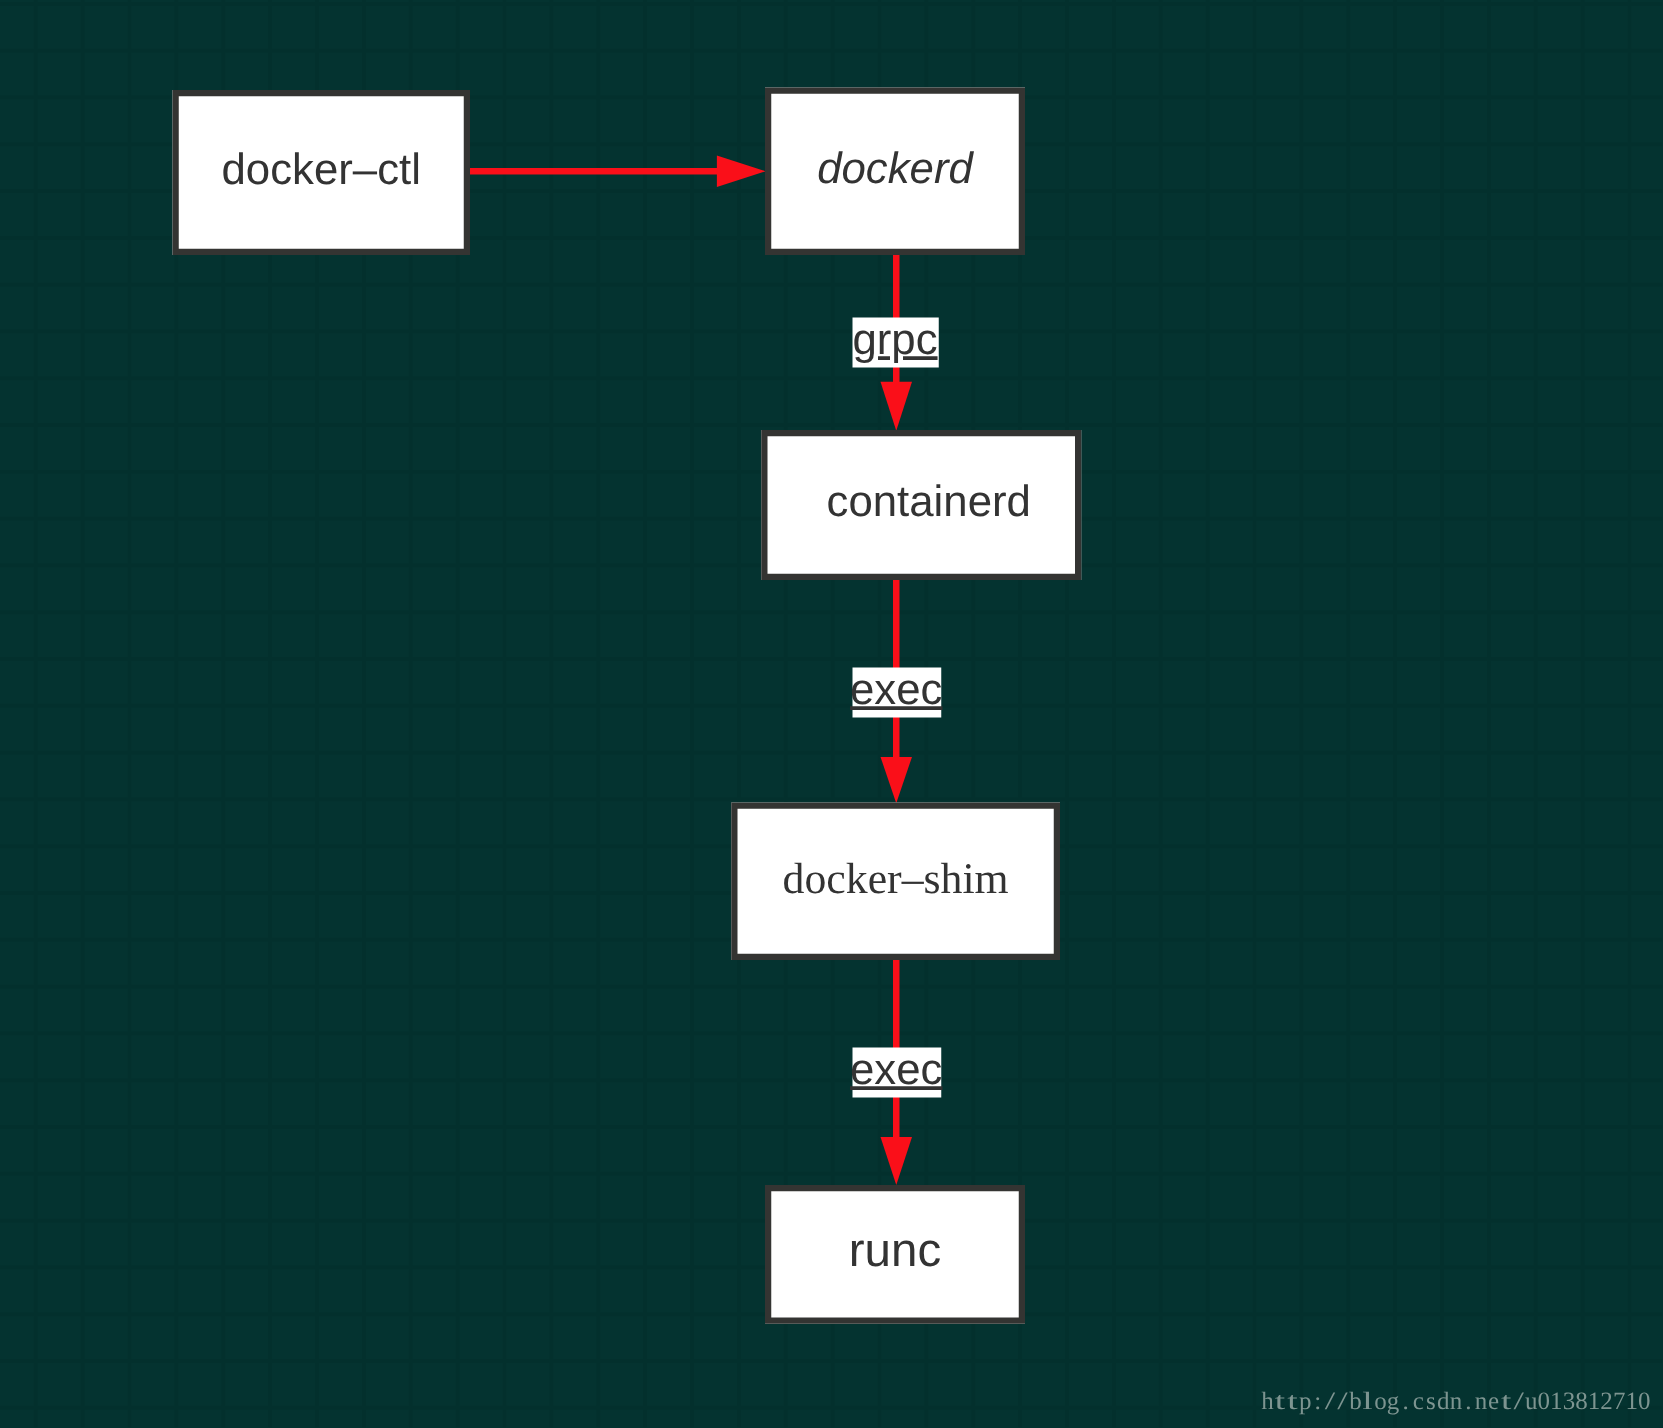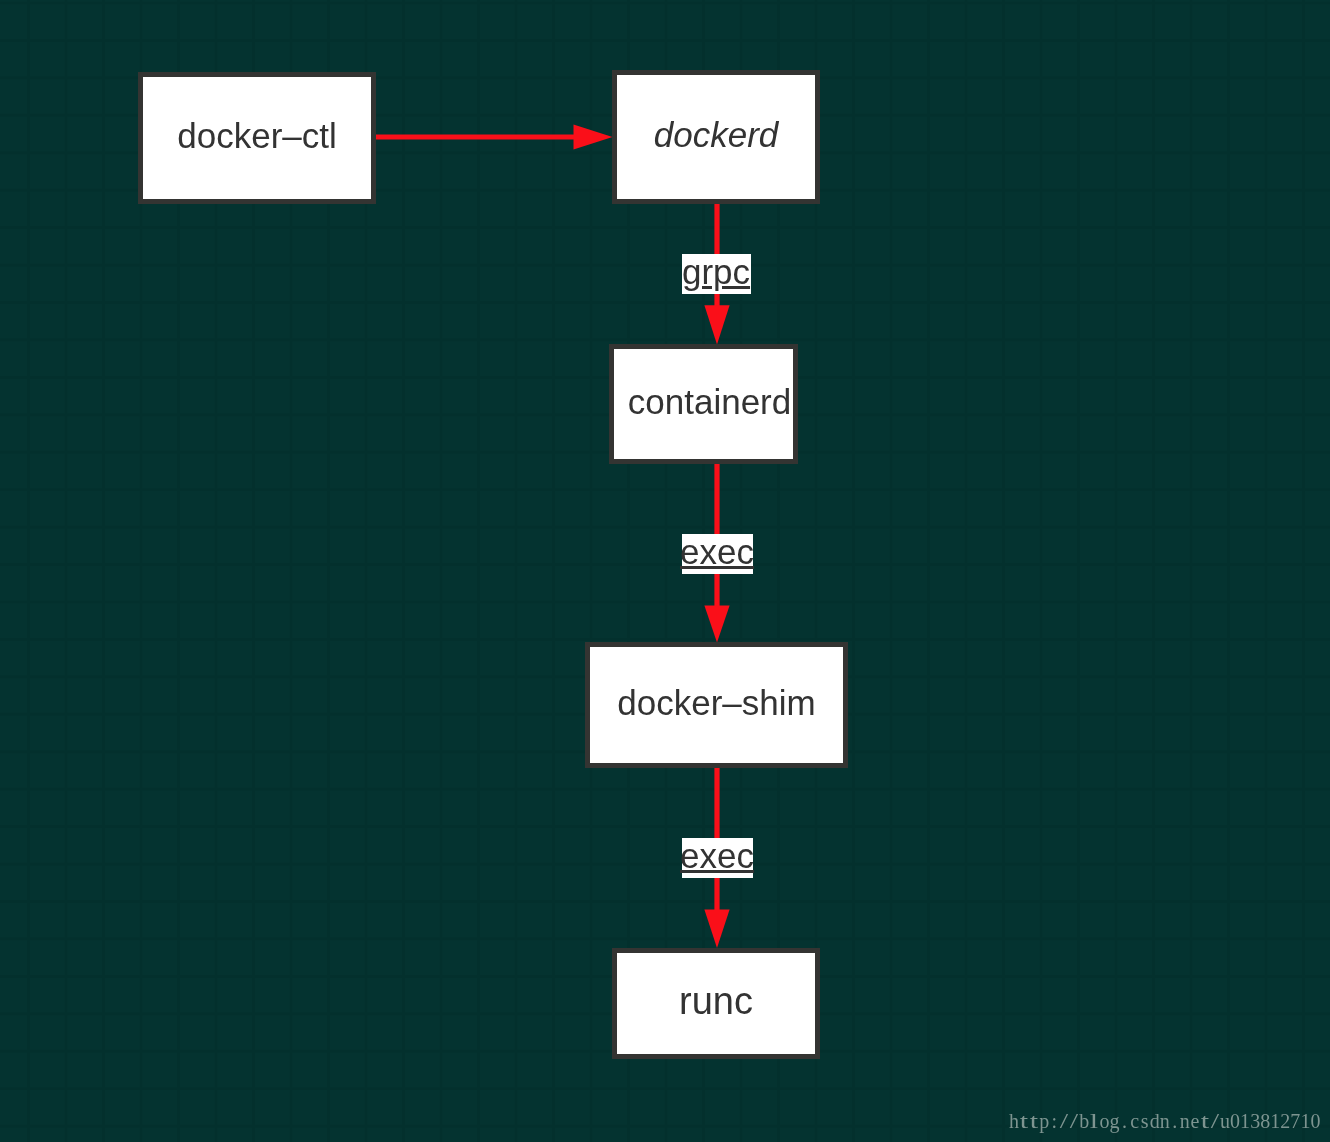--- a/index.html
+++ b/index.html
@@ -55,24 +55,24 @@
     </g>
   </svg>
 
   <div id="nodes">
     <div class="node" style="left: 138px; top: 72px; width: 238px; height: 132px; border-width: 5px; border-color: rgb(52, 52, 50); background: rgb(255, 255, 255); color: rgb(51, 51, 51);">
       <span class="lbl" style="font-size: 35px;">docker–ctl</span>
     </div>
     <div class="node" style="left: 612px; top: 70px; width: 208px; height: 134px; border-width: 5px; border-color: rgb(52, 52, 50); background: rgb(255, 255, 255); color: rgb(51, 51, 51); font-style: italic;">
       <span class="lbl" style="font-size: 35px;">dockerd</span>
     </div>
-    <div class="node" style="left: 609px; top: 344px; width: 189px; height: 120px; border-width: 5px; border-color: rgb(52, 52, 50); background: rgb(255, 255, 255); color: rgb(51, 51, 51); padding-left: 12px;">
+    <div class="node" style="left: 609px; top: 344px; width: 256px; height: 120px; border-width: 5px; border-color: rgb(52, 52, 50); background: rgb(255, 255, 255); color: rgb(51, 51, 51); padding-left: 12px;">
       <span class="lbl" style="font-size: 35px;">containerd</span>
     </div>
-    <div class="node" style="left: 585px; top: 642px; width: 263px; height: 126px; border-width: 5px; border-color: rgb(52, 52, 50); background: rgb(255, 255, 255); color: rgb(51, 51, 51);">
+    <div class="node" style="left: 585px; top: 642px; width: 263px; height: 126px; border-width: 5px; border-color: rgb(52, 52, 50); background: rgb(255, 255, 255); color: rgb(51, 51, 51); font-family: Liberation Serif, serif;">
       <span class="lbl" style="font-size: 35px;">docker–shim</span>
     </div>
     <div class="node" style="left: 612px; top: 948px; width: 208px; height: 111px; border-width: 5px; border-color: rgb(52, 52, 50); background: rgb(255, 255, 255); color: rgb(51, 51, 51);">
       <span class="lbl" style="font-size: 38px;">runc</span>
     </div>
   </div>
 
   <div id="edgelabels">
     <div class="edgelabel" style="left: 681.5px; top: 253.8px; width: 69px; height: 40px; background: rgb(255, 255, 255); color: rgb(51, 51, 51);">
       <span class="lbl" style="font-size: 35px;">grpc</span>

